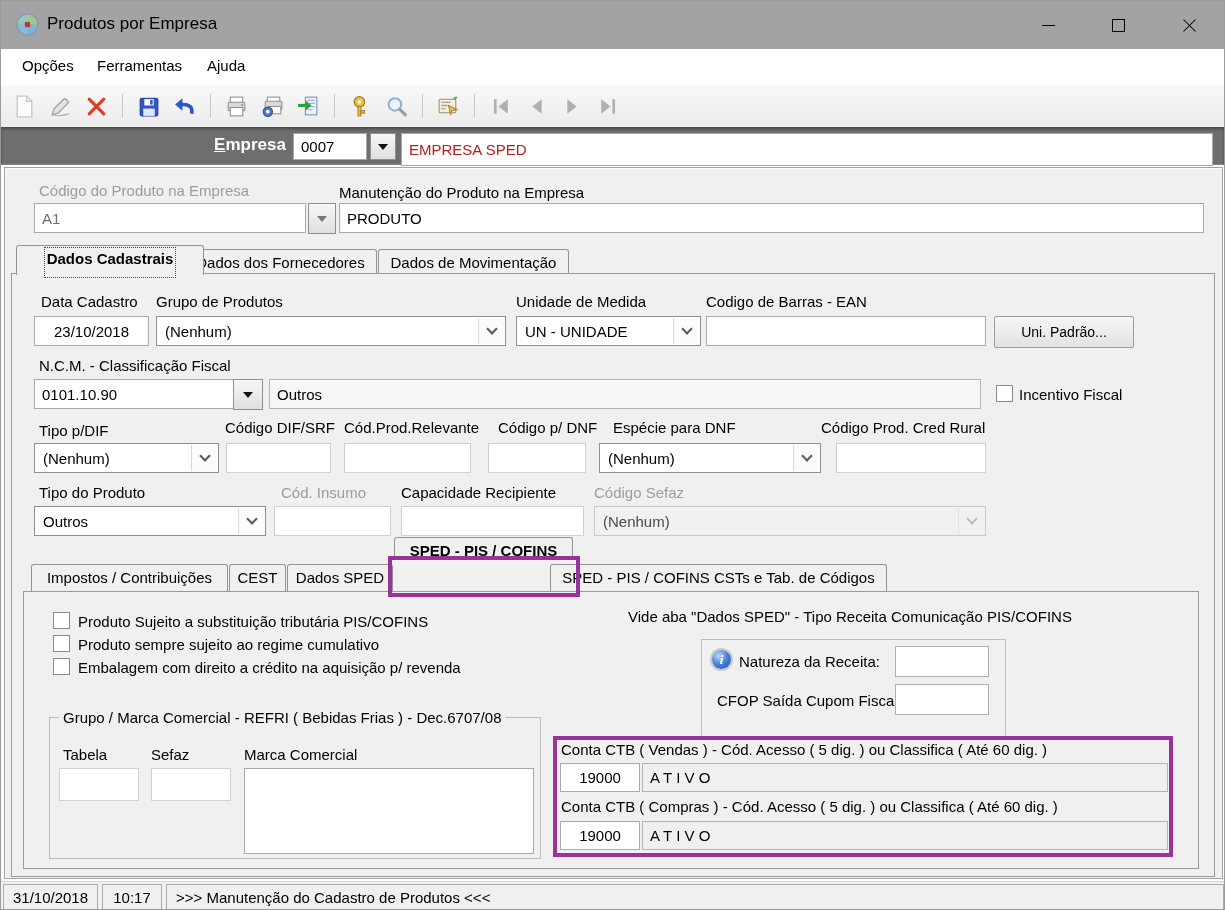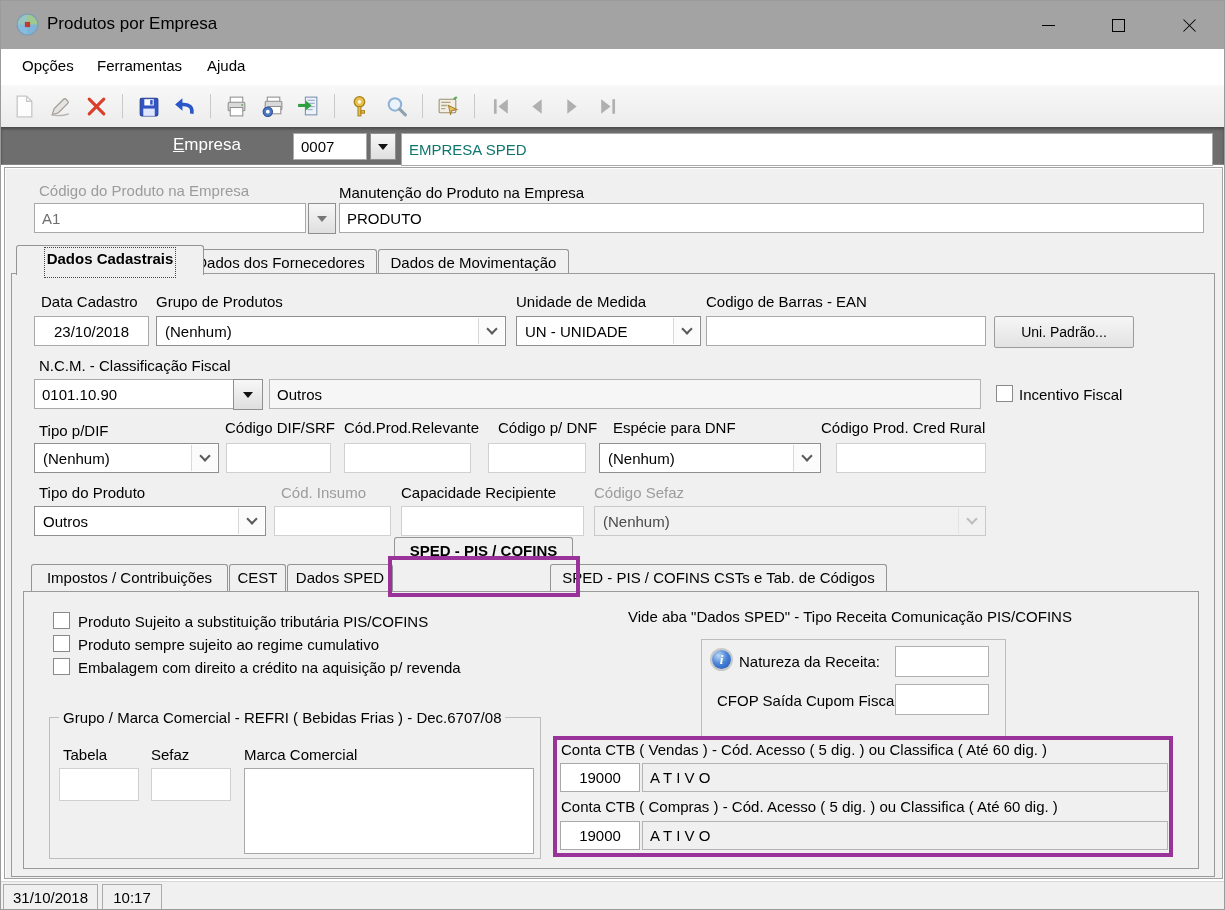--- a/index.html
+++ b/index.html
@@ -18,21 +18,21 @@
   .glyph-close:after{transform:rotate(-45deg)}
   
   .menubar{position:absolute;left:0;top:48px;width:100%;height:36px;background:#fff}
   .menuitem{position:absolute;top:8px;font-size:15px;white-space:nowrap}
   
   .toolbar{position:absolute;left:0;top:84px;width:100%;height:42px;background:linear-gradient(#f8f8f8,#ececec);display:flex;align-items:center;padding-left:10px;gap:9px}
   .tbtn{width:27px;height:27px;display:flex;align-items:center;justify-content:center}
   .tsep{width:1px;height:24px;background:#c9c9c9;margin:0 3px}
   
   .band{position:absolute;left:0;top:126px;width:100%;height:38px;background:#6e6e6e;box-shadow:inset 0 2px 3px rgba(0,0,0,.35), inset 0 -1px 0 rgba(255,255,255,.18)}
-  .bandlabel{position:absolute;left:172px;top:134px;width:106px;text-align:left;color:#fff;font-weight:normal;font-size:17px}
+  .bandlabel{position:absolute;left:196px;top:134px;width:106px;text-align:center;color:#fff;font-weight:bold;font-size:17px}
   .bandlabel .accel{text-decoration:underline}
   
   .panel{position:absolute;background:#f0f0f0;border:1px solid #a2a2a2;box-shadow:inset 1px 1px 0 #fdfdfd}
   .lbl{position:absolute;font-size:15px;color:#000;white-space:nowrap}
   .lbl.gray{color:#9c9c9c}
   .field{position:absolute;background:#fff;border:1px solid #a9a9a9;font-size:15px;color:#000;display:flex;align-items:center;padding:0 7px;white-space:nowrap;overflow:hidden}
   .field.lite{border-color:#d0d0d0}
   .field.ro{background:#f6f6f6;border-color:#b4b4b4}
   .field.panelbg{background:#f0f0f0;border-color:#b4b4b4}
   .field.center{justify-content:center;padding:0 2px}
@@ -199,21 +199,21 @@
 </div>
 
 <div class="band"></div>
 <div class="bandlabel"><span class="accel">E</span><span>mpresa</span></div>
 <div class="field" style="left:292px;top:132px;width:74px;height:27px">
     <span>0007</span>
   </div>
 <div class="ddbtn" style="left:369px;top:132px;width:26px;height:27px">
     <i></i>
   </div>
-<div class="field" style="left:400px;top:132px;width:812px;height:33px;color:#0f766e">
+<div class="field" style="left:400px;top:132px;width:812px;height:33px;color:#b91c1c">
     <span>EMPRESA SPED</span>
   </div>
 
 <div class="panel" style="left:3px;top:166px;width:1219px;height:712px"></div>
 
 <span class="lbl gray" style="left:38px;top:181px">Código do Produto na Empresa</span>
 <div class="field" style="left:33px;top:202px;width:272px;height:30px;color:#6f6f6f">
     <span>A1</span>
   </div>
 <div class="ddbtn dim" style="left:307px;top:202px;width:28px;height:31px">
@@ -367,13 +367,14 @@
 <div class="field center" style="left:559px;top:820px;width:80px;height:29px">
     <span>19000</span>
   </div>
 <div class="field panelbg" style="left:641px;top:820px;width:526px;height:29px">
     <span>A T I V O</span>
   </div>
 
 <div class="statusbar">
   <div class="spanel" style="left:2px;width:95px">31/10/2018</div>
   <div class="spanel" style="left:101px;width:60px">10:17</div>
+  <div class="spanel" style="left:165px;width:1058px;justify-content:flex-start;padding-left:9px">&gt;&gt;&gt; Manutenção do Cadastro de Produtos &lt;&lt;&lt;</div>
 </div>
 
 </body></html>

